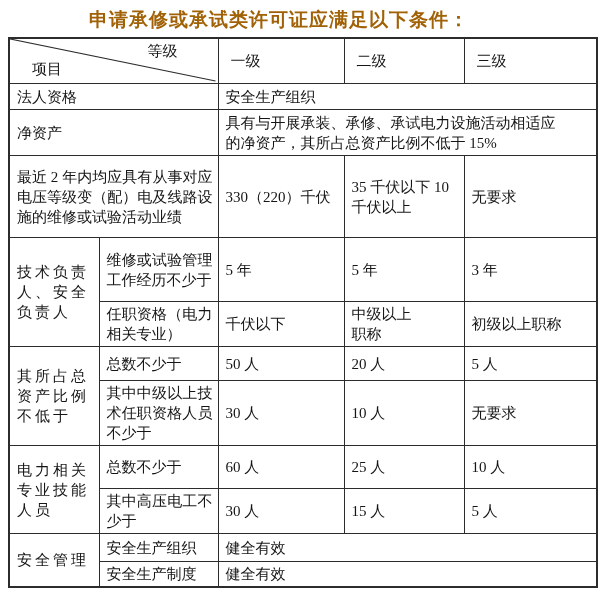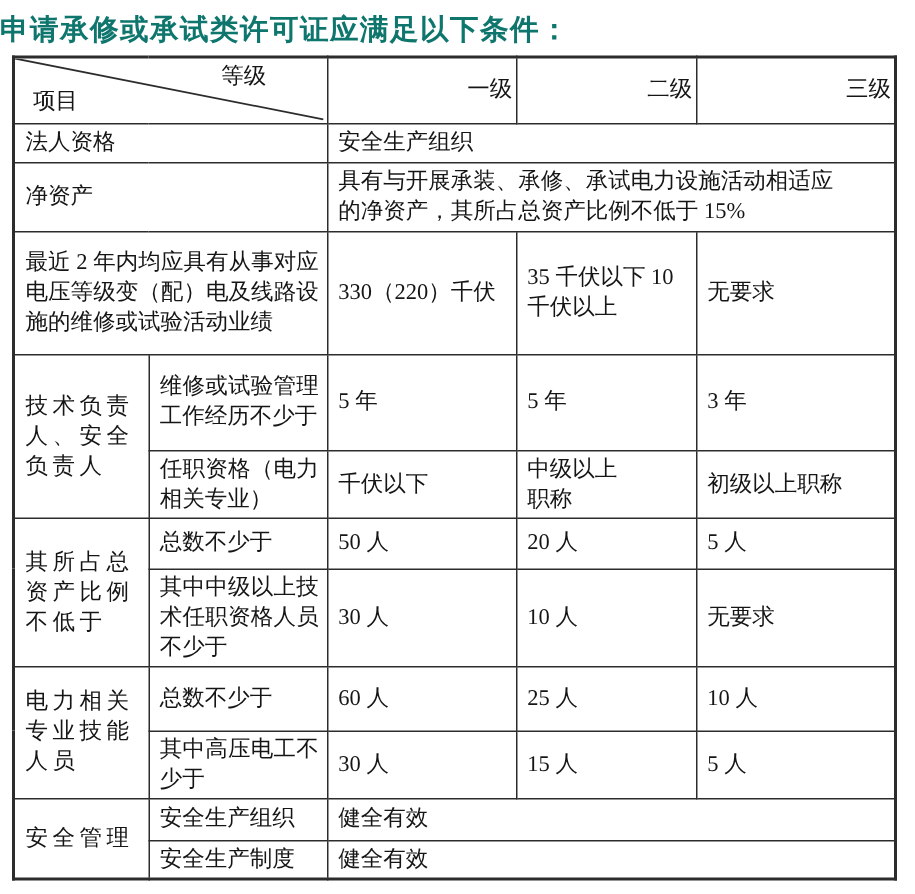--- a/index.html
+++ b/index.html
@@ -13,25 +13,25 @@
     color: #151515;
   }
   .page {
     width: 610px;
     height: 596px;
     position: relative;
   }
   .doc-title {
     margin: 7px 0 4px 0;
     padding-right: 52px;
-    text-align: left;
+    text-align: center;
     font-size: 19px;
     letter-spacing: 1px;
     font-weight: 600;
-    color: #0f766e;
+    color: #a16207;
     white-space: nowrap;
   }
   table.req-table {
     border-collapse: collapse;
     table-layout: fixed;
     margin-left: 8px;
     width: 588px;
     border: 2px solid #2c2c2c;
     font-size: 15px;
     line-height: 20px;
@@ -39,43 +39,43 @@
   .req-table td, .req-table th {
     border: 1px solid #2c2c2c;
     vertical-align: middle;
     font-weight: normal;
     padding: 2px 4px 2px 7px;
     overflow: hidden;
     word-break: break-all;
   }
   
   .req-table th.level-head {
-    text-align: right;
-    padding: 2px;
+    text-align: left;
+    padding: 12px;
   }
   
   td.corner-cell {
     position: relative;
     padding: 0;
   }
   td.corner-cell svg {
     position: absolute;
     left: 0; top: 0;
     width: 100%; height: 100%;
     display: block;
   }
   .corner-top {
     position: absolute;
     top: 2px;
     right: 40px;
   }
   .corner-bottom {
     position: absolute;
     bottom: 4px;
-    left: 12px;
+    left: 22px;
   }
   
   td.group-cell {
     letter-spacing: 3px;
     padding-right: 2px;
     margin-left: 48px;
   }
   
   td.long-item {
     text-align: justify;

